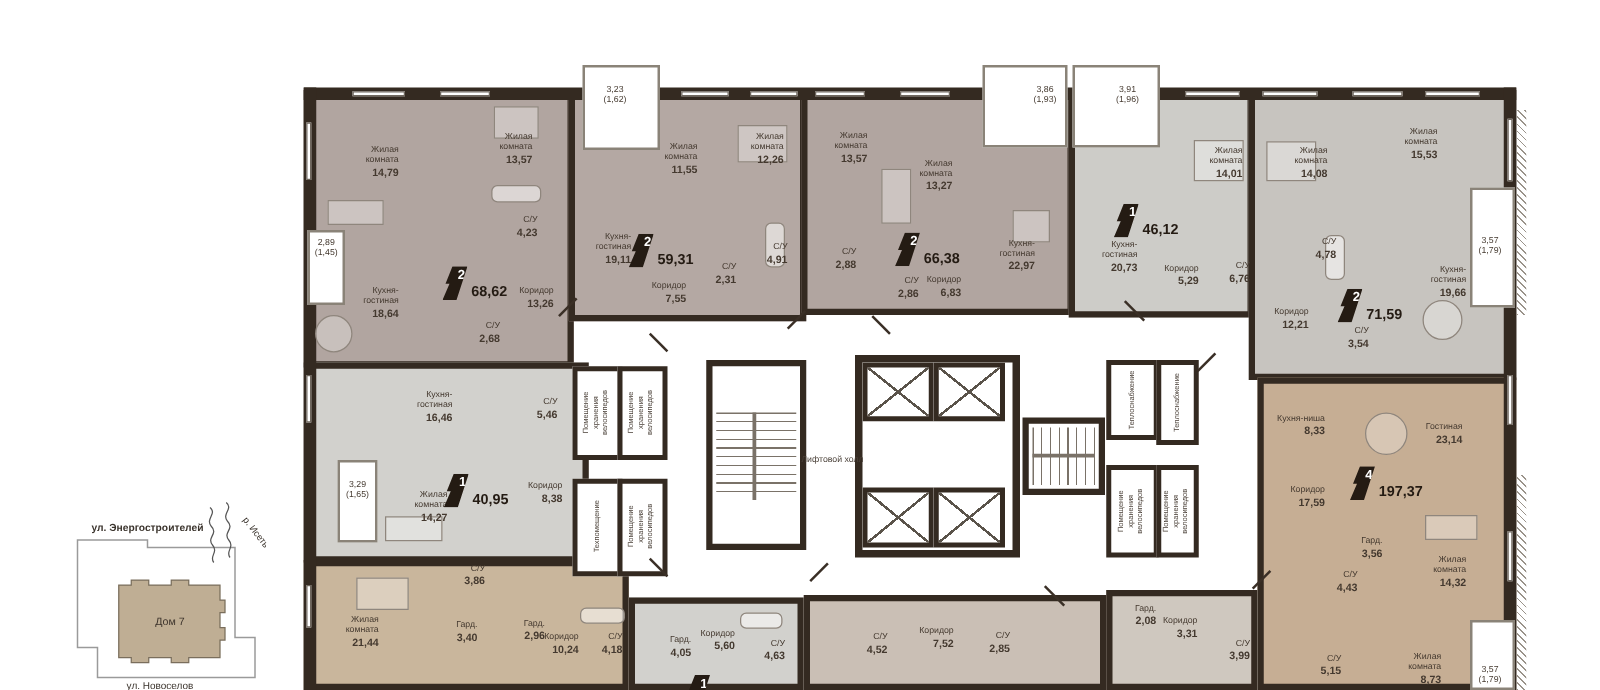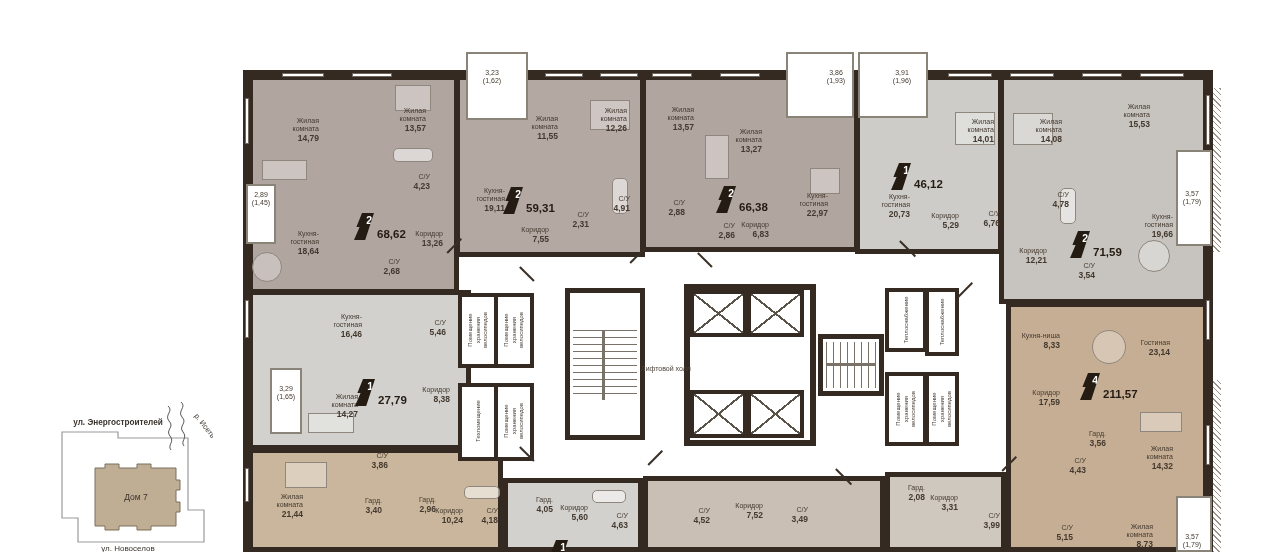--- a/index.html
+++ b/index.html
@@ -216,58 +216,58 @@
 
   <div class="lbl" style="left:340px;top:326px"><span>Кухня-гостиная</span><span class="ar">16,46</span></div>
   <div class="lbl" style="left:424px;top:328px"><span>С/У</span><span class="ar">5,46</span></div>
   <div class="lbl" style="left:336px;top:406px"><span>Жилая комната</span><span class="ar">14,27</span></div>
   <div class="lbl" style="left:428px;top:395px"><span>Коридор</span><span class="ar">8,38</span></div>
   <div class="blb" style="left:286px;top:393px"><span>3,29</span><br><span>(1,65)</span></div>
   <div class="flag" style="left:355px;top:379px">
       <span class="fic">
         <i class="fd">1</i>
       </span>
-      <b class="tot">27,79</b>
+      <b class="tot">40,95</b>
     </div>
 
   <div class="lbl" style="left:1038px;top:341px"><span>Кухня-ниша</span><span class="ar">8,33</span></div>
   <div class="lbl" style="left:1148px;top:348px"><span>Гостиная</span><span class="ar">23,14</span></div>
   <div class="lbl" style="left:1038px;top:398px"><span>Коридор</span><span class="ar">17,59</span></div>
   <div class="lbl" style="left:1084px;top:439px"><span>Гард.</span><span class="ar">3,56</span></div>
   <div class="lbl" style="left:1064px;top:466px"><span>С/У</span><span class="ar">4,43</span></div>
   <div class="lbl" style="left:1151px;top:458px"><span>Жилая комната</span><span class="ar">14,32</span></div>
   <div class="lbl" style="left:1051px;top:533px"><span>С/У</span><span class="ar">5,15</span></div>
   <div class="lbl" style="left:1131px;top:536px"><span>Жилая комната</span><span class="ar">8,73</span></div>
   <div class="blb" style="left:1192px;top:541px"><span>3,57</span><br><span>(1,79)</span></div>
   <div class="flag" style="left:1080px;top:373px">
       <span class="fic">
         <i class="fd">4</i>
       </span>
-      <b class="tot">211,57</b>
+      <b class="tot">197,37</b>
     </div>
 
   <div class="lbl" style="left:281px;top:506px"><span>Жилая комната</span><span class="ar">21,44</span></div>
   <div class="lbl" style="left:366px;top:461px"><span>С/У</span><span class="ar">3,86</span></div>
   <div class="lbl" style="left:360px;top:506px"><span>Гард.</span><span class="ar">3,40</span></div>
   <div class="lbl" style="left:414px;top:505px"><span>Гард.</span><span class="ar">2,96</span></div>
   <div class="lbl" style="left:441px;top:516px"><span>Коридор</span><span class="ar">10,24</span></div>
   <div class="lbl" style="left:476px;top:516px"><span>С/У</span><span class="ar">4,18</span></div>
 
-  <div class="lbl" style="left:531px;top:505px"><span>Гард.</span><span class="ar">4,05</span></div>
+  <div class="lbl" style="left:531px;top:518px"><span>Гард.</span><span class="ar">4,05</span></div>
   <div class="lbl" style="left:566px;top:513px"><span>Коридор</span><span class="ar">5,60</span></div>
   <div class="lbl" style="left:606px;top:521px"><span>С/У</span><span class="ar">4,63</span></div>
   <div class="flag" style="left:548px;top:540px">
       <span class="fic">
         <i class="fd">1</i>
       </span>
     </div>
 
   <div class="lbl" style="left:688px;top:516px"><span>С/У</span><span class="ar">4,52</span></div>
   <div class="lbl" style="left:741px;top:511px"><span>Коридор</span><span class="ar">7,52</span></div>
-  <div class="lbl" style="left:786px;top:515px"><span>С/У</span><span class="ar">3,49</span></div>
+  <div class="lbl" style="left:786px;top:515px"><span>С/У</span><span class="ar">2,85</span></div>
 
   <div class="lbl" style="left:903px;top:493px"><span>Гард.</span><span class="ar">2,08</span></div>
   <div class="lbl" style="left:936px;top:503px"><span>Коридор</span><span class="ar">3,31</span></div>
   <div class="lbl" style="left:978px;top:521px"><span>С/У</span><span class="ar">3,99</span></div>
 
   <div class="hall-lbl" style="left:666px;top:368px">Лифтовой холл</div>
   <div class="vl" style="left:478px;top:330px">Помещение хранения велосипедов</div>
   <div class="vl" style="left:514px;top:330px">Помещение хранения велосипедов</div>
   <div class="vl1" style="left:478px;top:421px">Техпомещение</div>
   <div class="vl" style="left:514px;top:421px">Помещение хранения велосипедов</div>

